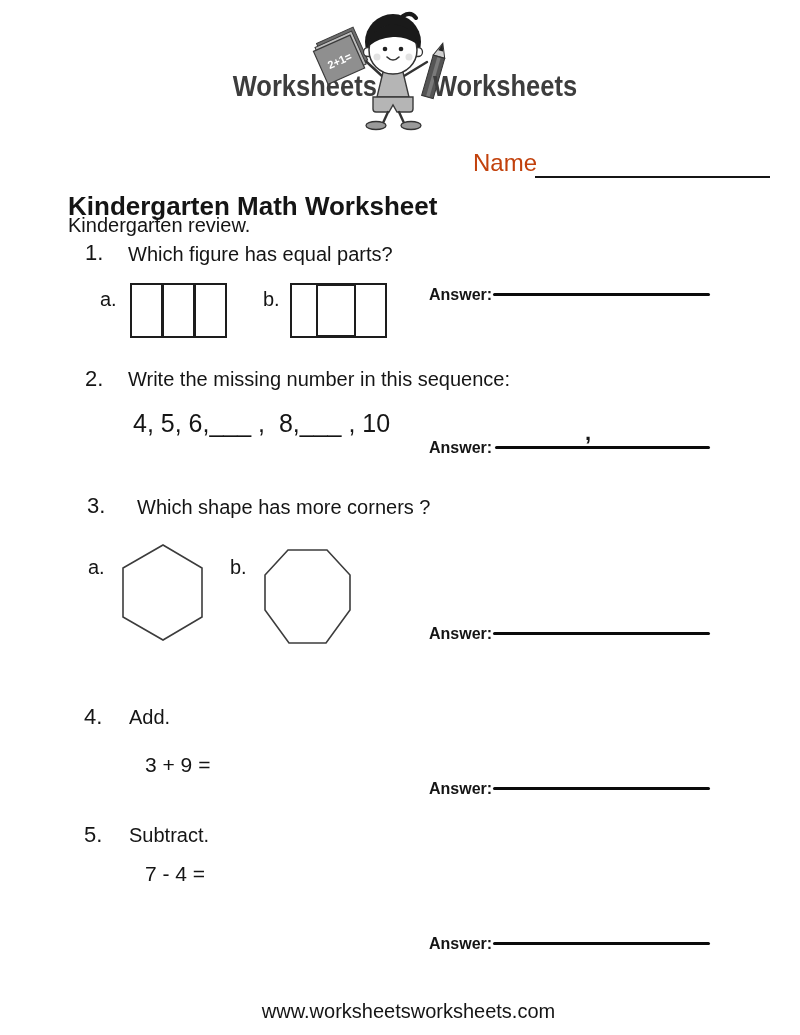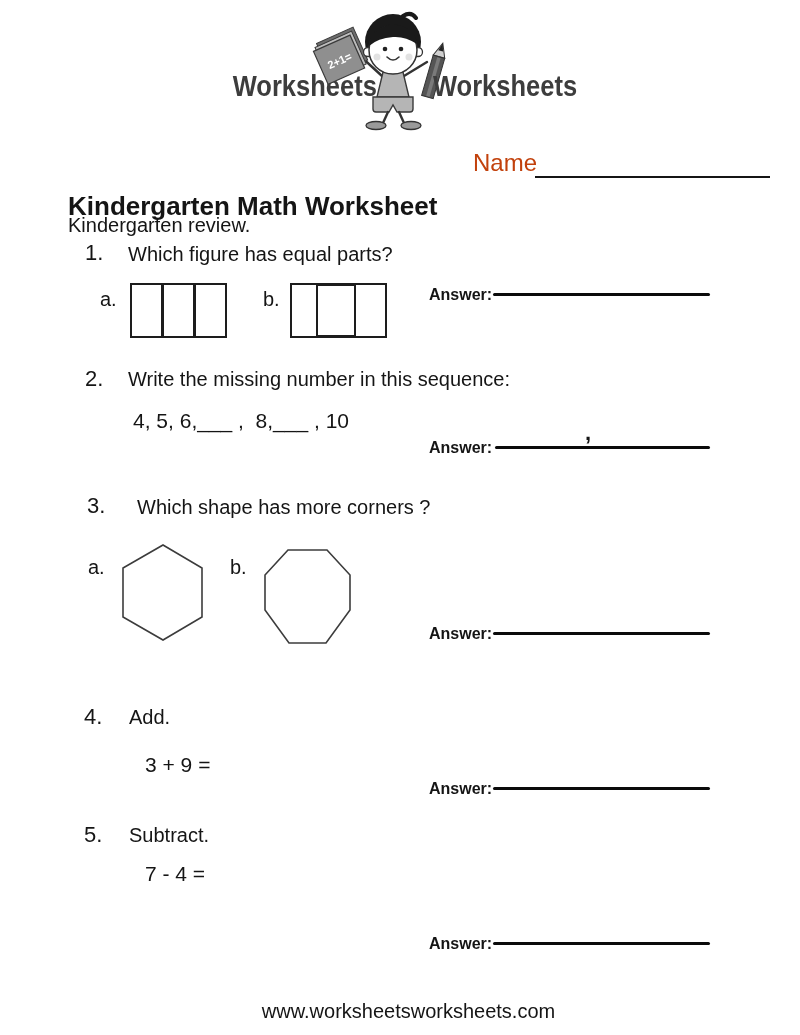--- a/index.html
+++ b/index.html
@@ -9,21 +9,21 @@
   .logo-text{font-size:30px;font-weight:bold;color:#3d3d3d;letter-spacing:0px;white-space:nowrap;}
   .logo-left{transform:scaleX(0.85);transform-origin:right center;text-align:right;}
   .logo-right{transform:scaleX(0.85);transform-origin:left center;}
   .title{font-size:26px;font-weight:bold;color:#151515;white-space:nowrap;margin-top:41px;}
   .name-label{font-size:24px;color:#c2410c;}
   .name-line{height:2px;background:#151515;}
   .subtitle{font-size:20px;color:#151515;}
   .qnum{font-size:22px;color:#151515;}
   .qtext{font-size:20px;color:#151515;white-space:nowrap;}
   .opt-label{font-size:20px;color:#151515;}
-  .seq{font-size:21px;color:#151515;white-space:pre;}
+  .seq{font-size:25px;color:#151515;white-space:pre;}
   .equation{font-size:21px;color:#151515;white-space:pre;}
   .ans-label{font-size:16px;font-weight:600;color:#151515;}
   .ans-line{height:3px;background:#0b0b0b;border-radius:2px;}
   .ans-comma{font-size:22px;font-weight:bold;color:#151515;}
   .figure-rect{border:2px solid #1d1d1d;background:#fff;}
   .divider{position:absolute;top:0;bottom:0;background:#1d1d1d;}
   .mid-sect{position:absolute;border:2px solid #1d1d1d;background:transparent;}
   .footer-url{font-size:20px;color:#151515;text-align:center;}
 </style>
 </head>

